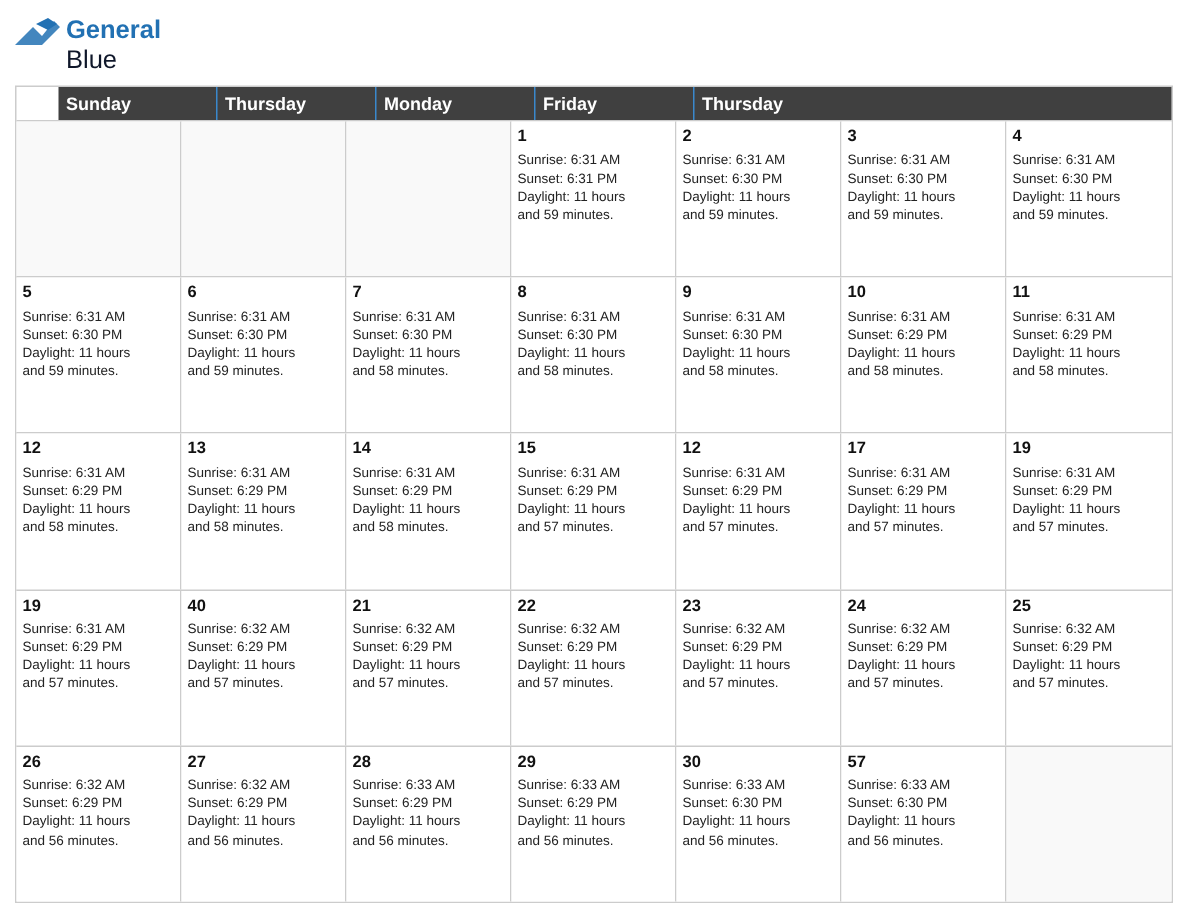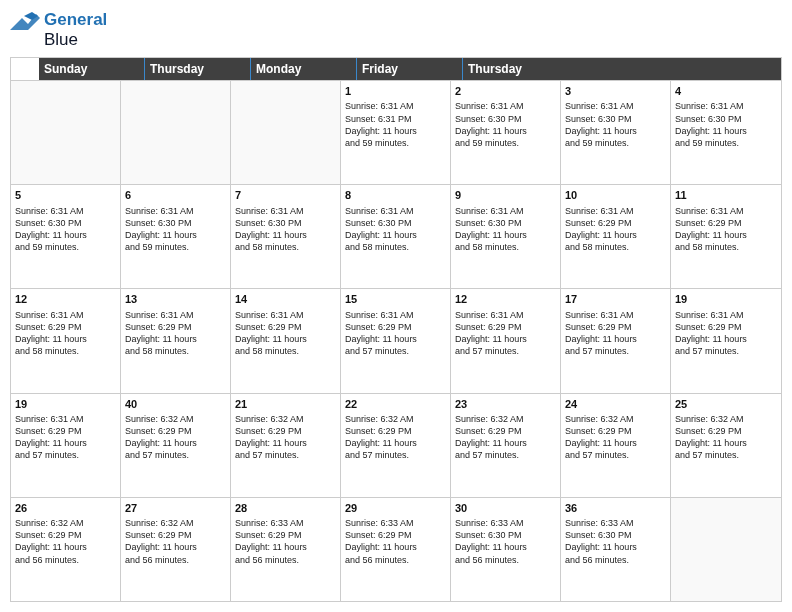--- a/index.html
+++ b/index.html
@@ -348,21 +348,21 @@
 and 56 minutes.</div>
           </div>
           <div class="cal-cell">
             <div class="day-num">30</div>
             <div class="cell-info" style="white-space: pre-line;">Sunrise: 6:33 AM
 Sunset: 6:30 PM
 Daylight: 11 hours
 and 56 minutes.</div>
           </div>
           <div class="cal-cell">
-            <div class="day-num">36</div>
+            <div class="day-num">57</div>
             <div class="cell-info" style="white-space: pre-line;">Sunrise: 6:33 AM
 Sunset: 6:30 PM
 Daylight: 11 hours
 and 56 minutes.</div>
           </div>
           <div class="cal-cell empty"></div>
         </div>
       </div>
   </div>
 </div>

